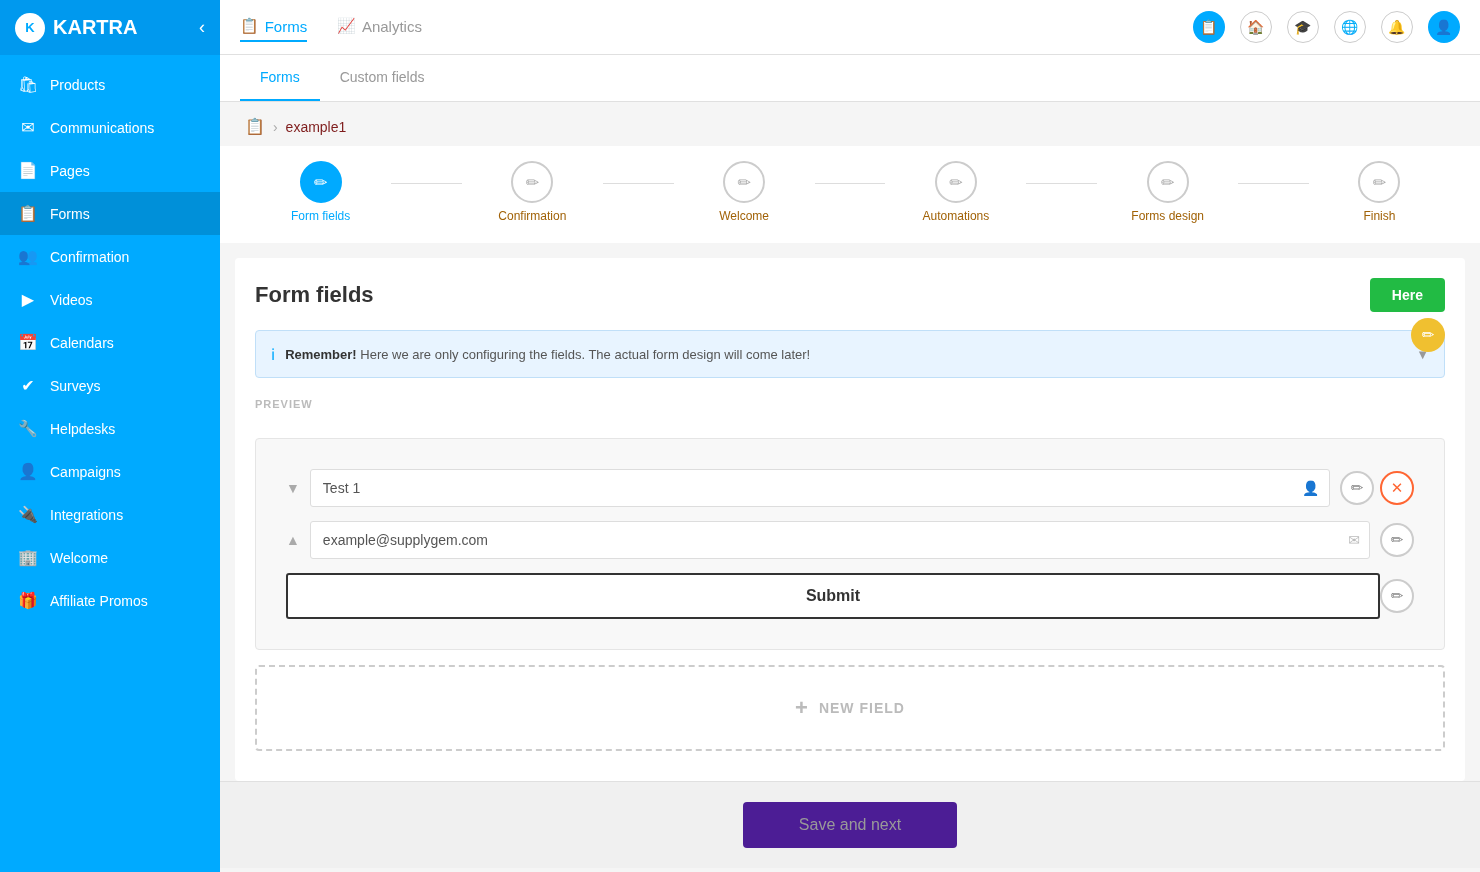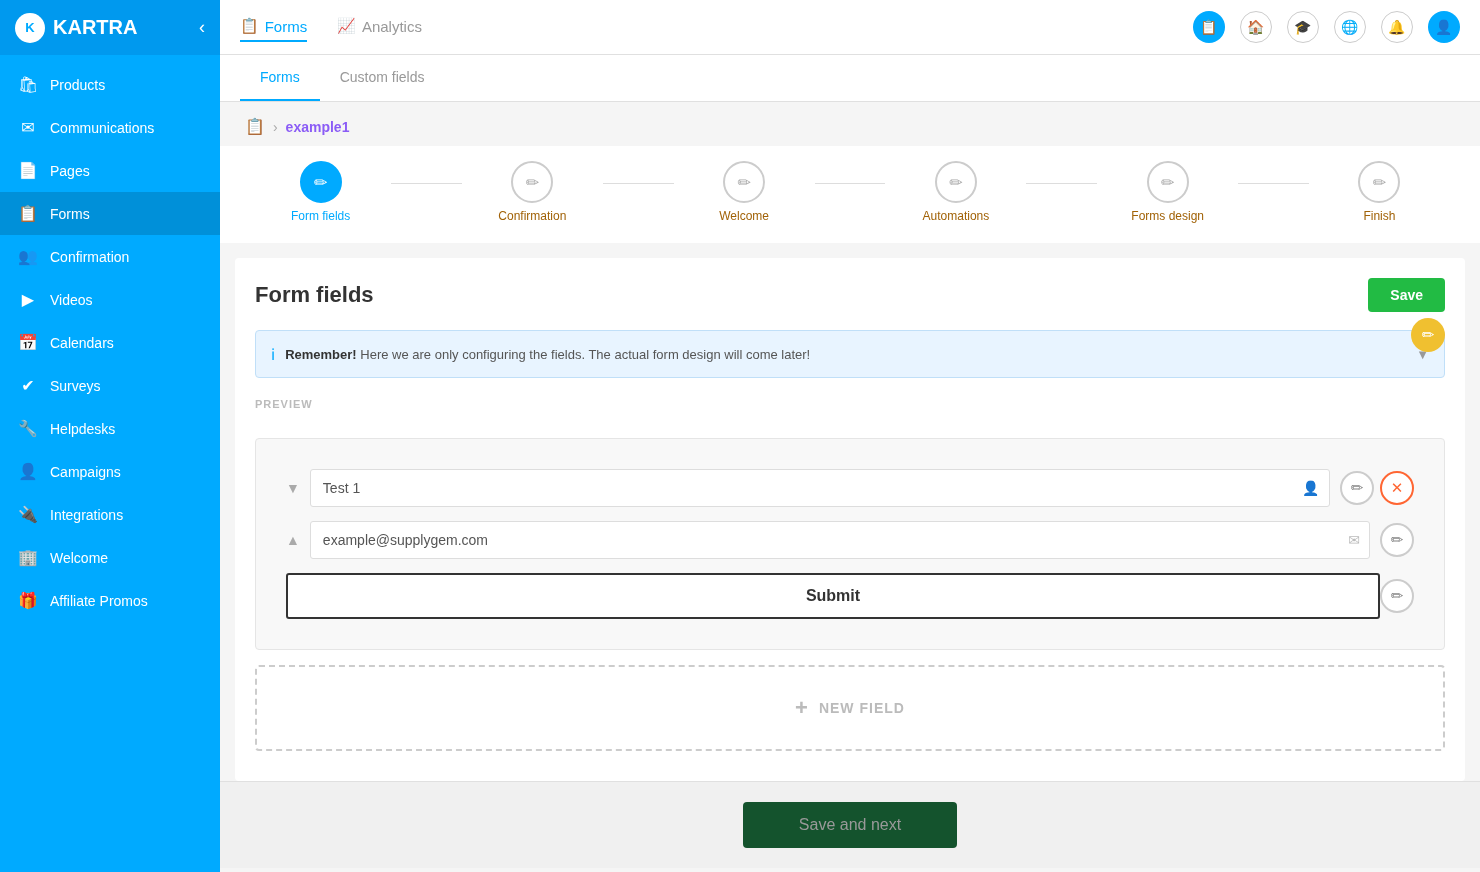--- a/index.html
+++ b/index.html
@@ -112,21 +112,21 @@
     .breadcrumb {
       display: flex;
       align-items: center;
       padding: 15px 25px 10px;
       gap: 8px;
       font-size: 14px;
       color: #666;
     }
     .breadcrumb-icon { color: #888; font-size: 16px; }
     .breadcrumb-sep { color: #aaa; }
-    .breadcrumb-current { color: #8b5cf6; font-weight: bold; }
+    .breadcrumb-current { color: #7f1d1d; font-weight: normal; }
 
     
     .wizard {
       display: flex;
       align-items: center;
       padding: 15px 30px 20px;
       gap: 0;
       background: white;
       margin: 0 0 15px 0;
     }
@@ -282,21 +282,21 @@
 
     
     .bottom-bar {
       background: #f0f0f0;
       padding: 20px;
       display: flex;
       justify-content: center;
       border-top: 1px solid #e0e0e0;
     }
     .save-next-btn {
-      background: #14532d;
+      background: #4c1d95;
       color: #999;
       border: none;
       padding: 14px 56px;
       border-radius: 4px;
       font-size: 16px;
       cursor: not-allowed;
     }
 
     
     .edit-icon-yellow {
@@ -443,21 +443,21 @@
       <div class="wizard-connector"></div>
       <div class="wizard-step">
         <div class="wizard-step-circle">✏</div>
         <span class="wizard-step-label">Finish</span>
       </div>
     </div>
 
     <div class="form-section" style="position:relative;">
       <div class="form-section-header">
         <h2 class="form-section-title">Form fields</h2>
-        <button class="save-btn">Save</button>
+        <button class="save-btn">Here</button>
       </div>
 
       <div class="edit-icon-yellow" style="position:absolute;right:20px;top:60px;">✏</div>
 
       <div class="info-banner">
         <span class="info-icon">ℹ</span>
         <span class="info-text">
           <strong>Remember!</strong><span> Here we are only configuring the fields. The actual form design will come later!</span>
         </span>
         <span class="info-chevron">▼</span>

